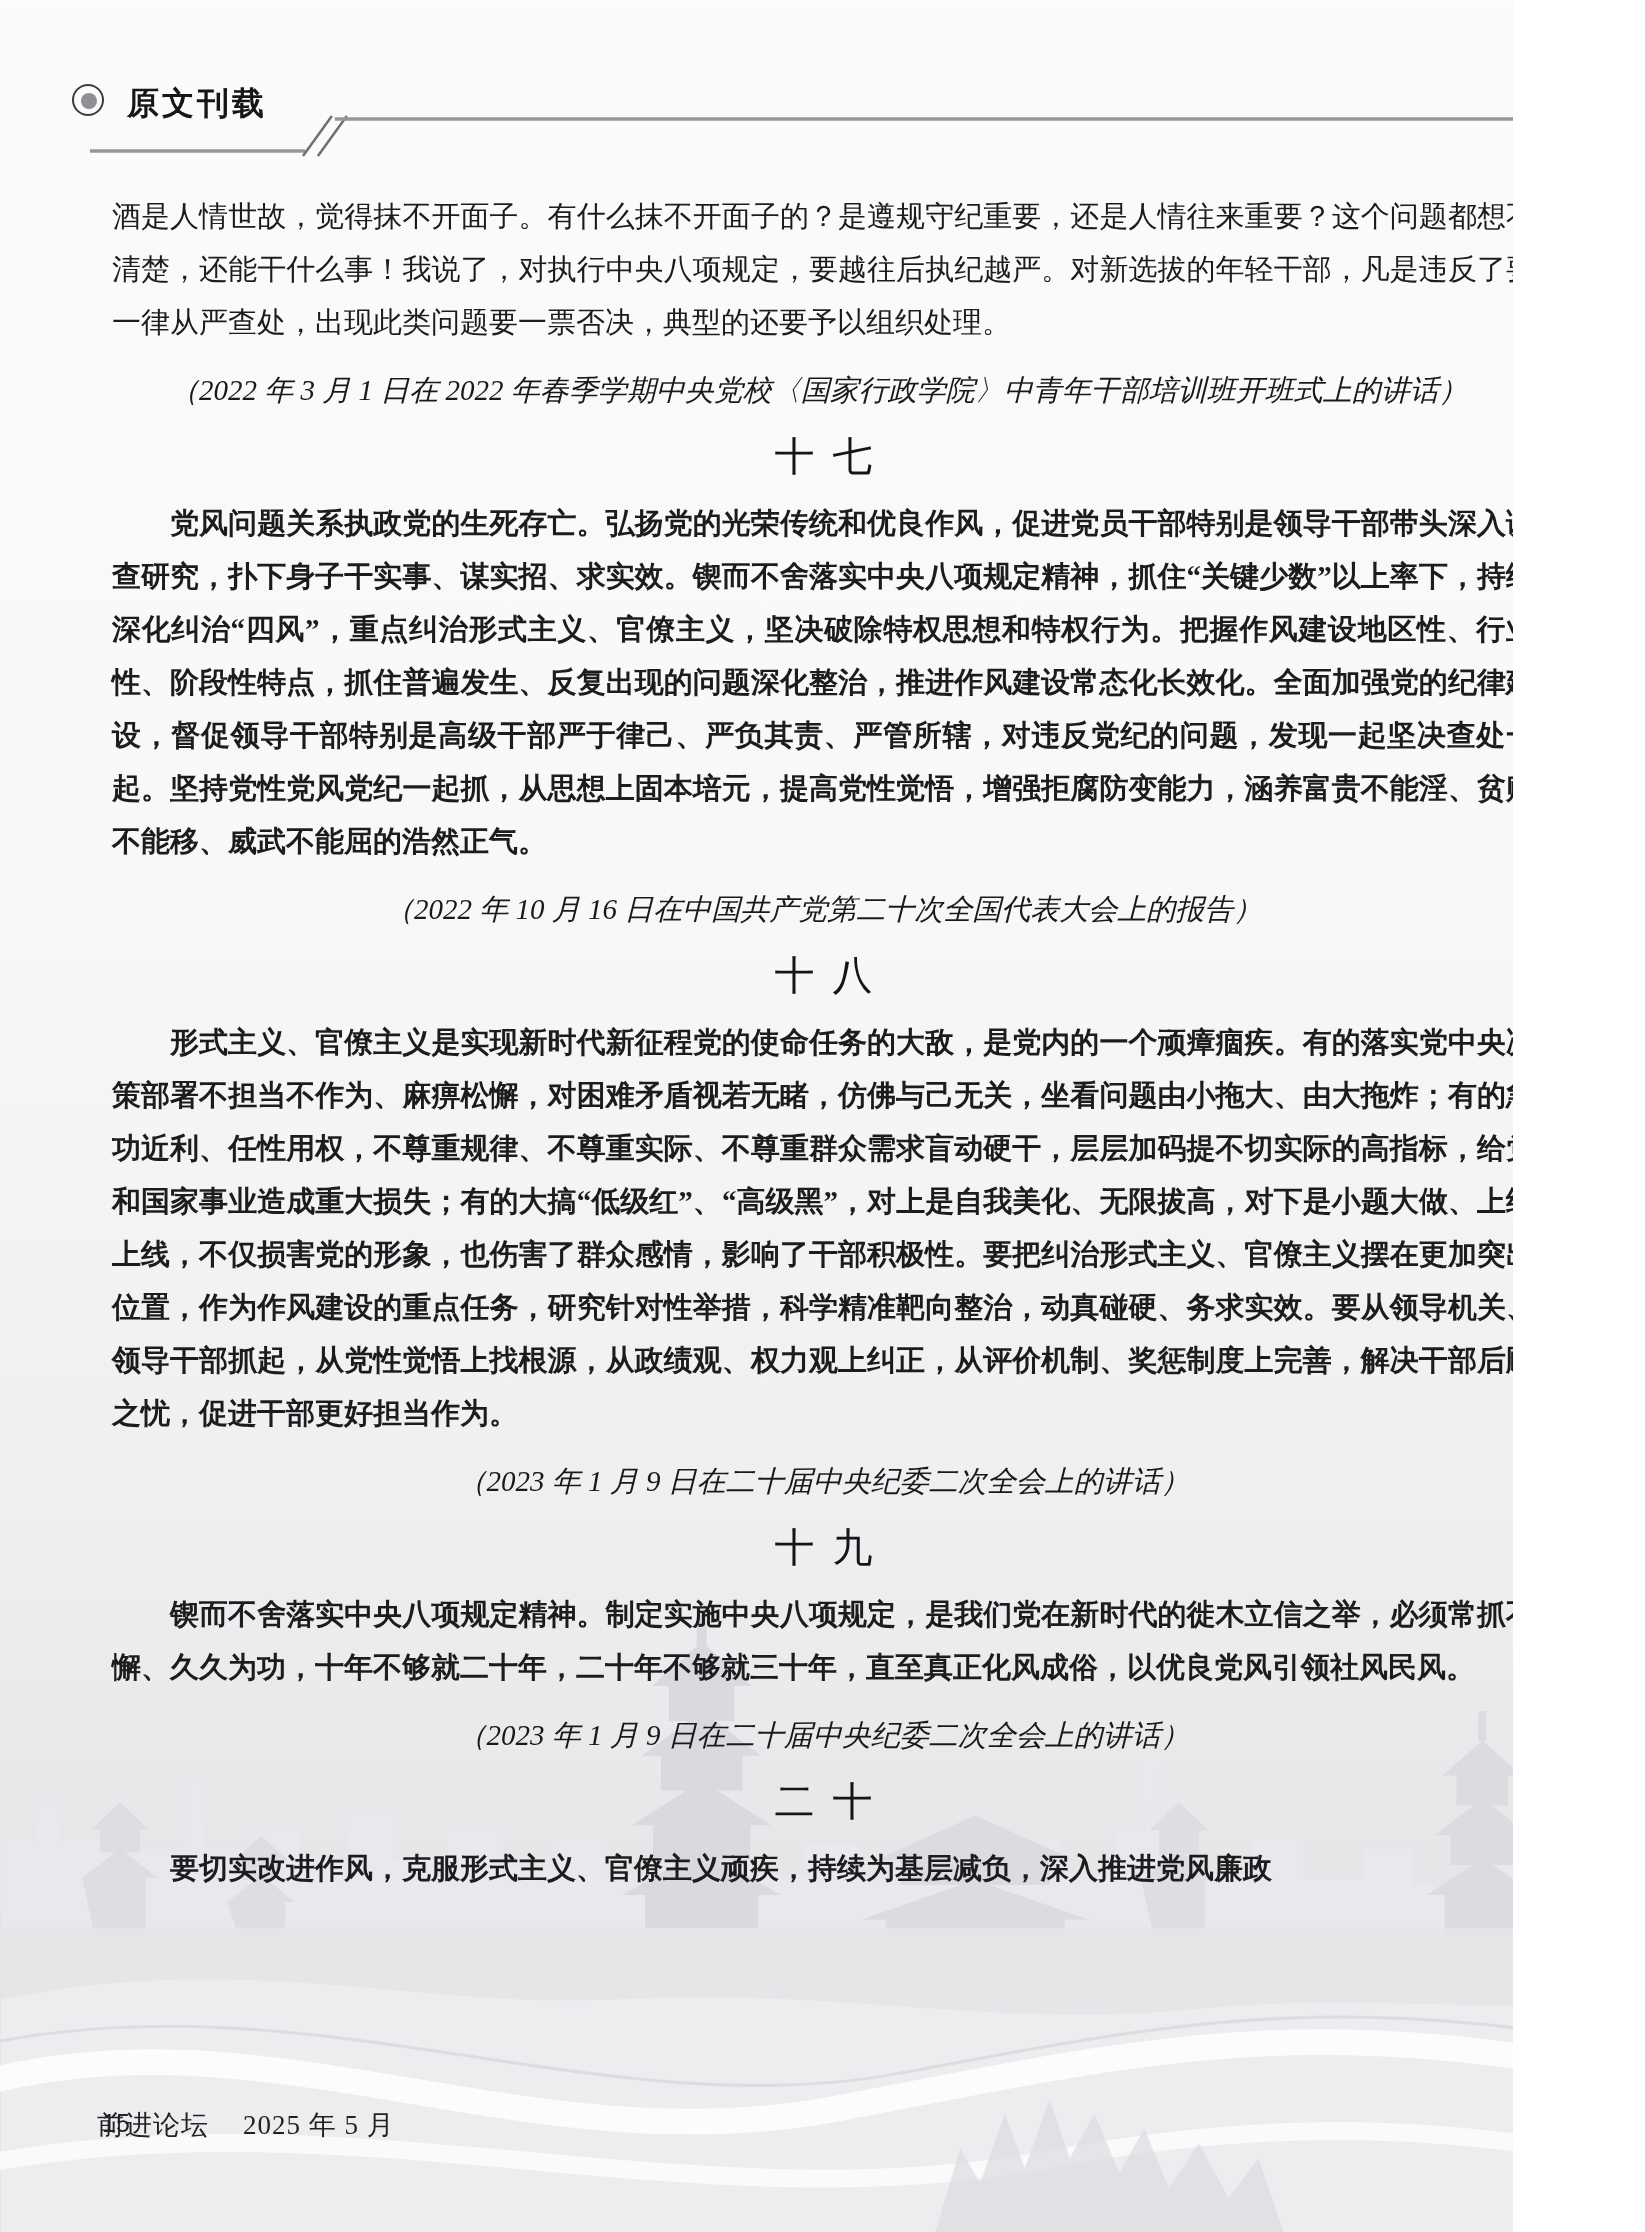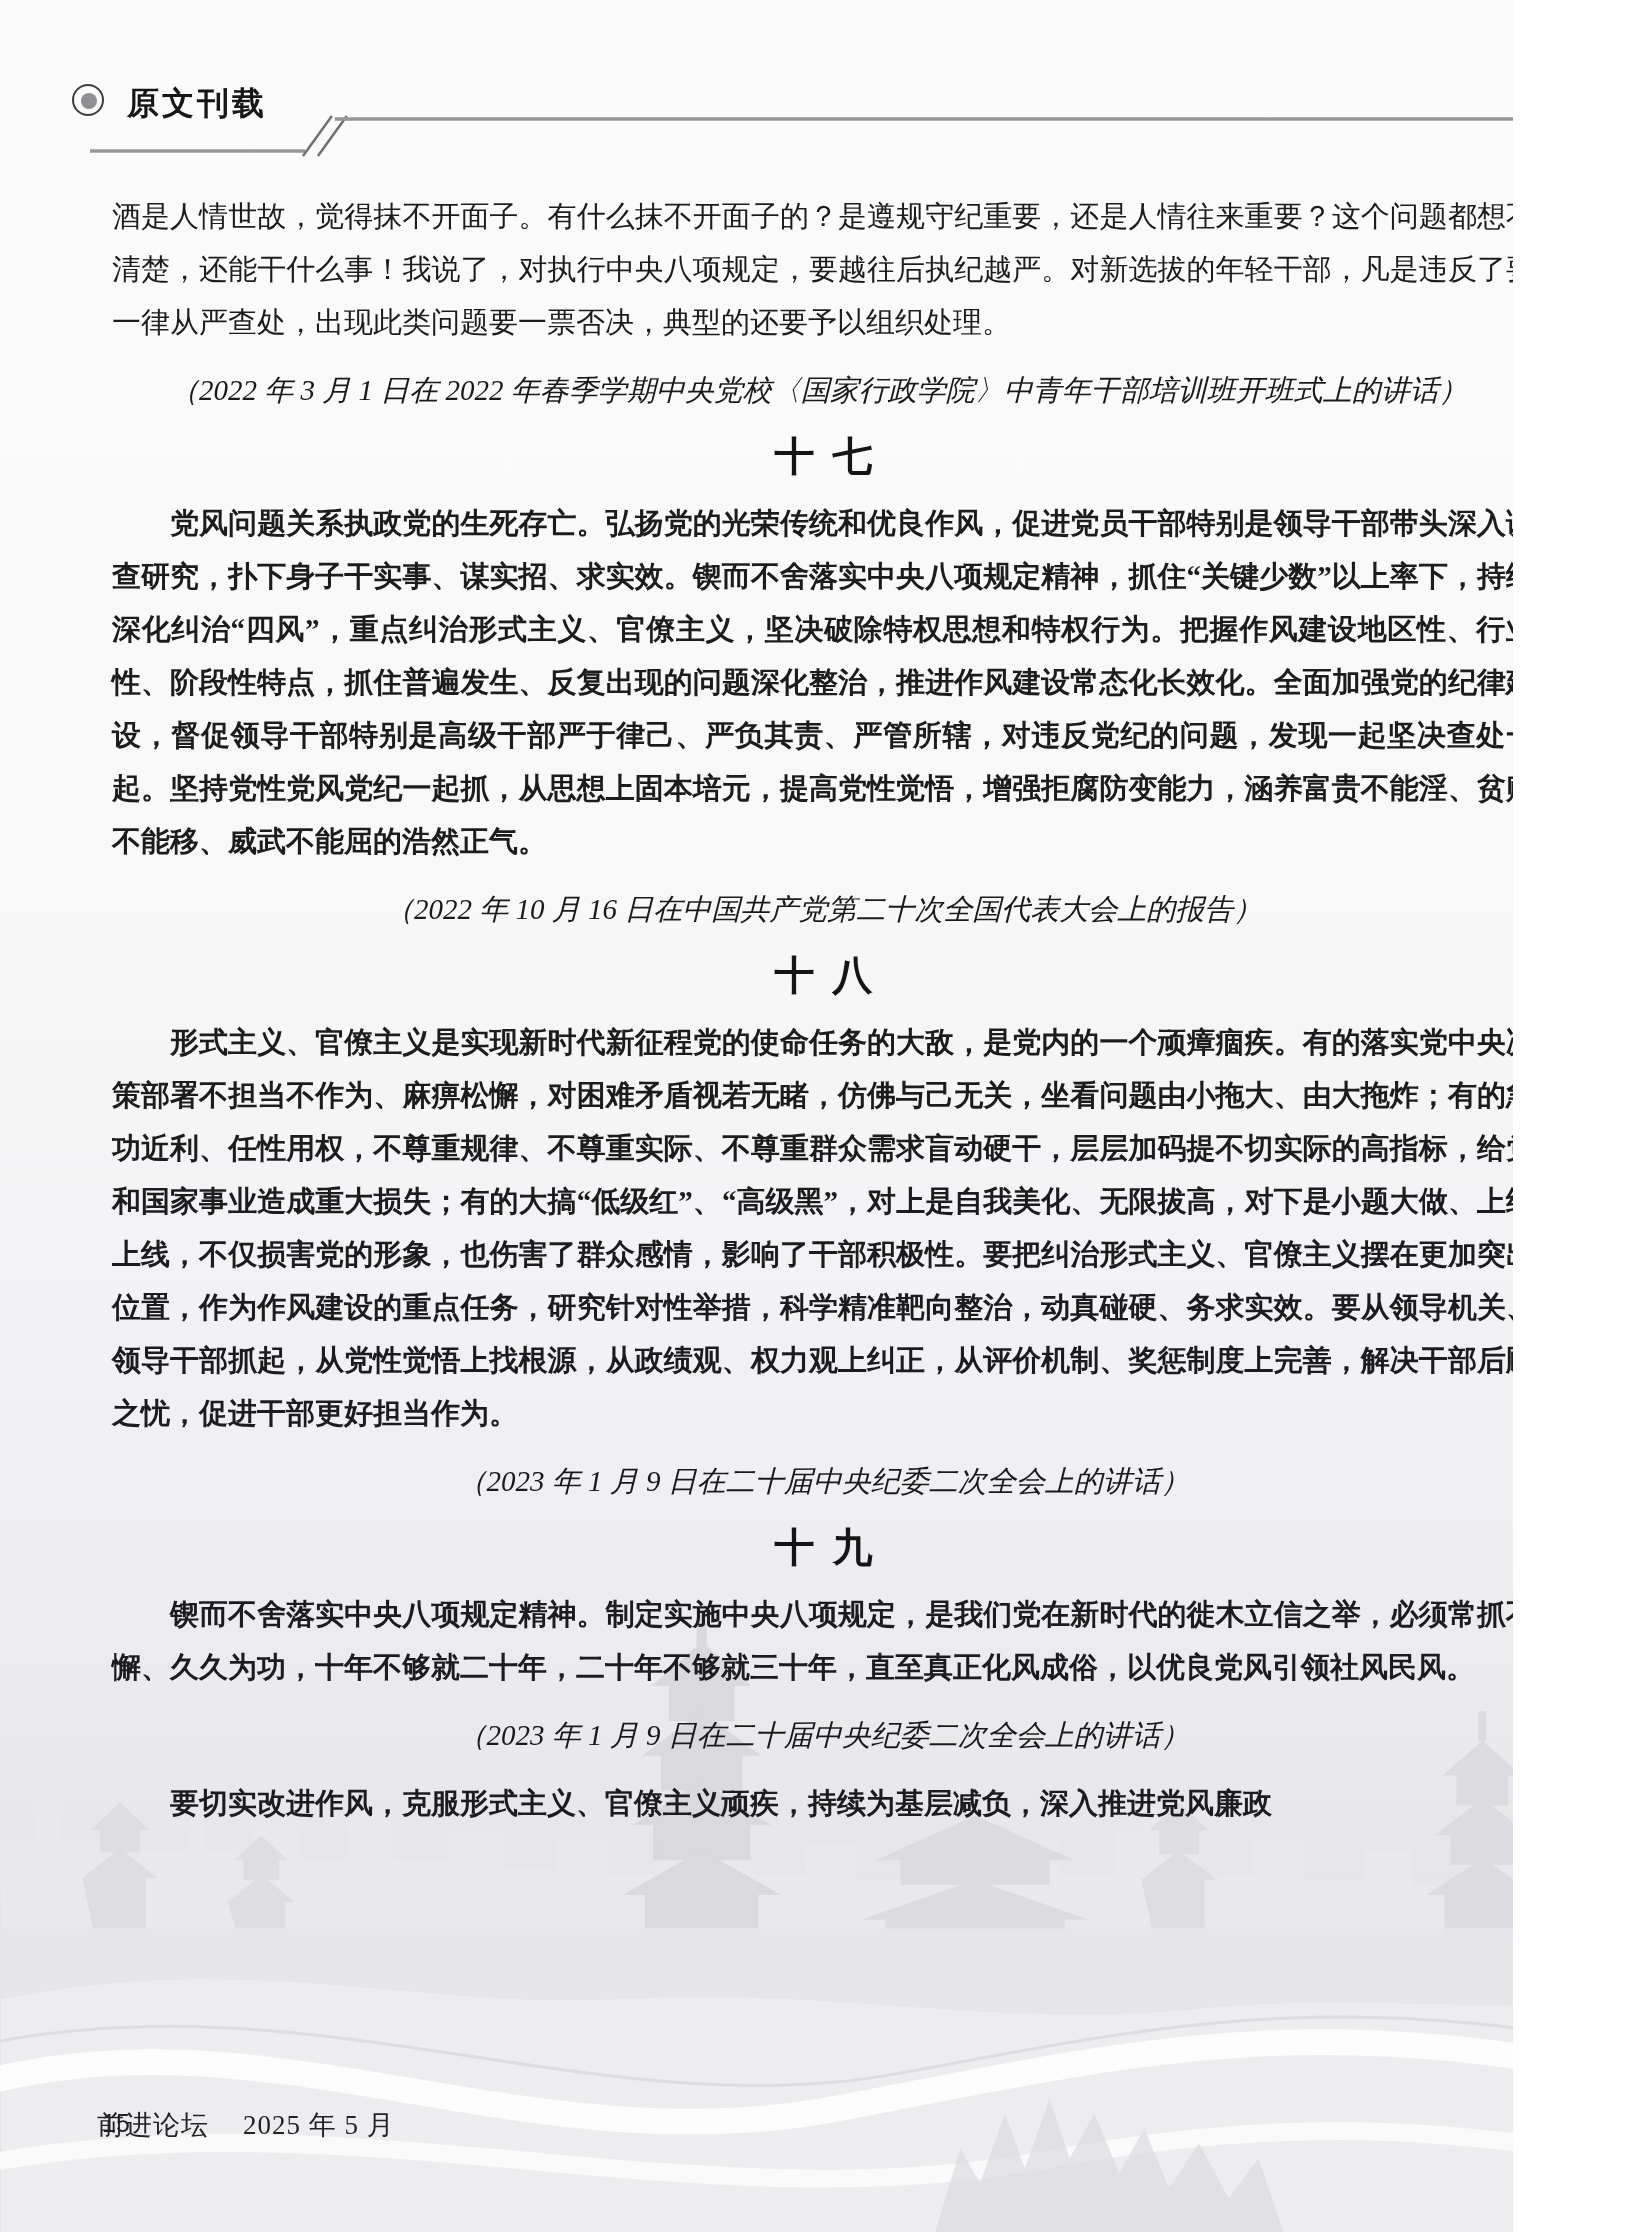--- a/index.html
+++ b/index.html
@@ -48,21 +48,21 @@
   .para-indent { text-indent:2em;font-weight:bold; }
   .attribution-block {
     font-style:italic; text-indent:2em; text-align:justify;
     color:#19191b;
   }
   .attribution-right {
     font-style:italic; text-align:center; text-indent:0;
     color:#19191b;
   }
   .section-heading {
-    font-size:40px; line-height:48px; font-weight:700;
+    font-size:40px; line-height:48px; font-weight:400;
     text-align:center; letter-spacing:18px; padding-left:18px;
     margin:16px 0; color:#151517;
   }
 
   
   .footer {
     position:absolute; left:97px; top:2105px; width:1453px; height:44px; z-index:2;
     font-size:26px; color:#222224;
   }
   .page-number {
@@ -155,20 +155,21 @@
       <p class="attribution-right">（2023 年 1 月 9 日在二十届中央纪委二次全会上的讲话）</p>
     </div>
 
     <div>
       <h2 class="section-heading">十九</h2>
       <p class="para-indent">锲而不舍落实中央八项规定精神。制定实施中央八项规定，是我们党在新时代的徙木立信之举，必须常抓不懈、久久为功，十年不够就二十年，二十年不够就三十年，直至真正化风成俗，以优良党风引领社风民风。</p>
       <p class="attribution-right">（2023 年 1 月 9 日在二十届中央纪委二次全会上的讲话）</p>
     </div>
 
     <div>
+      <h2 class="section-heading">二十</h2>
       <p class="para-indent">要切实改进作风，克服形式主义、官僚主义顽疾，持续为基层减负，深入推进党风廉政</p>
     </div>
 
   </div>
 
   <div class="footer">
     <span class="page-number">15</span>
     <div class="footer-center">
       <span>前进论坛</span><span class="gap"></span><span>2025 年 5 月</span>
     </div>

